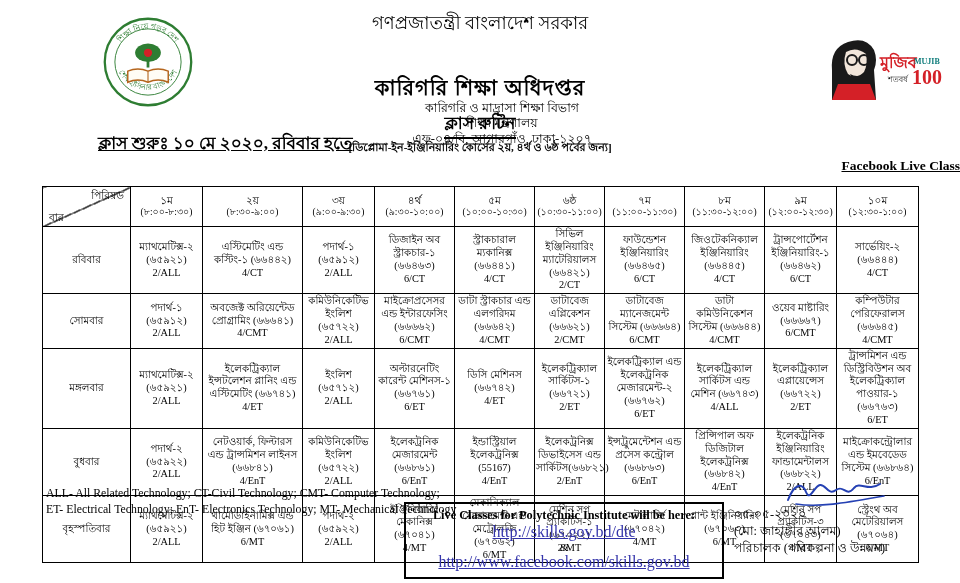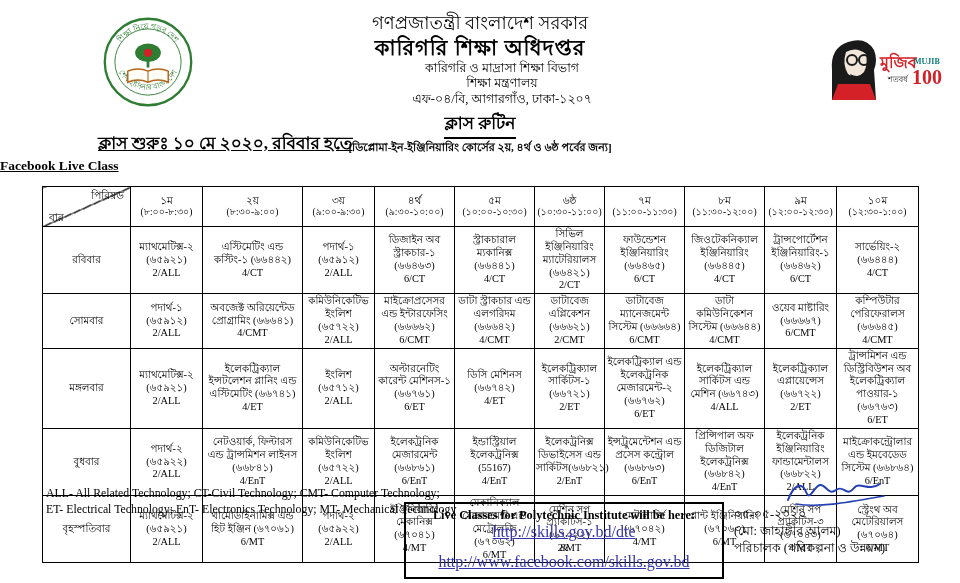--- a/index.html
+++ b/index.html
@@ -8,31 +8,31 @@
     width:960px; height:583px; position:relative; overflow:hidden;
     background:#ffffff; color:#000;
     font-family:"Liberation Serif", serif;
   }
 
   
   .logo-left  { position:absolute; left:102px; top:16px; width:92px; height:92px; }
   .logo-right { position:absolute; right:18px; top:30px; width:120px; height:80px; }
   .head-center{ position:absolute; left:0; right:0; top:12px; text-align:center; line-height:1.25; }
   .head-line1 { font-size:18px; }
-  .head-line2 { font-size:21px; font-weight:bold; letter-spacing:1px; }
+  .head-line2 { font-size:21px; font-weight:bold; letter-spacing:1px;margin-top:40px; }
   .head-line3, .head-line4, .head-line5 { font-size:12.5px;margin-left:44px; }
 
   
   .class-title { position:absolute; left:0; right:0; top:110px; text-align:center;
                  font-size:17px; font-weight:bold; }
   .class-title span { border-bottom:2px solid #000; padding-bottom:4px; }
   .start-note  { position:absolute; left:98px; top:130px; font-size:17px; font-weight:bold;text-decoration:underline; }
   .course-note { position:absolute; left:0; right:0; top:139px; text-align:center;
                  font-size:11px; font-weight:bold; }
-  .fb-live     { position:absolute; left:0; right:0; top:158px; text-align:left;
+  .fb-live     { position:absolute; left:0; right:0; top:158px; text-align:right;
                  font-size:13.5px; font-weight:bold; }
   .fb-live span{ text-decoration:underline; }
 
   
   table.routine { position:absolute; left:42px; top:186px; width:876px;
                   border-collapse:collapse; table-layout:fixed; }
   table.routine th, table.routine td {
     border:1px solid #000; text-align:center; vertical-align:middle;
     padding:1px 1px; font-weight:normal; font-size:10.3px; line-height:1.25;
   }

